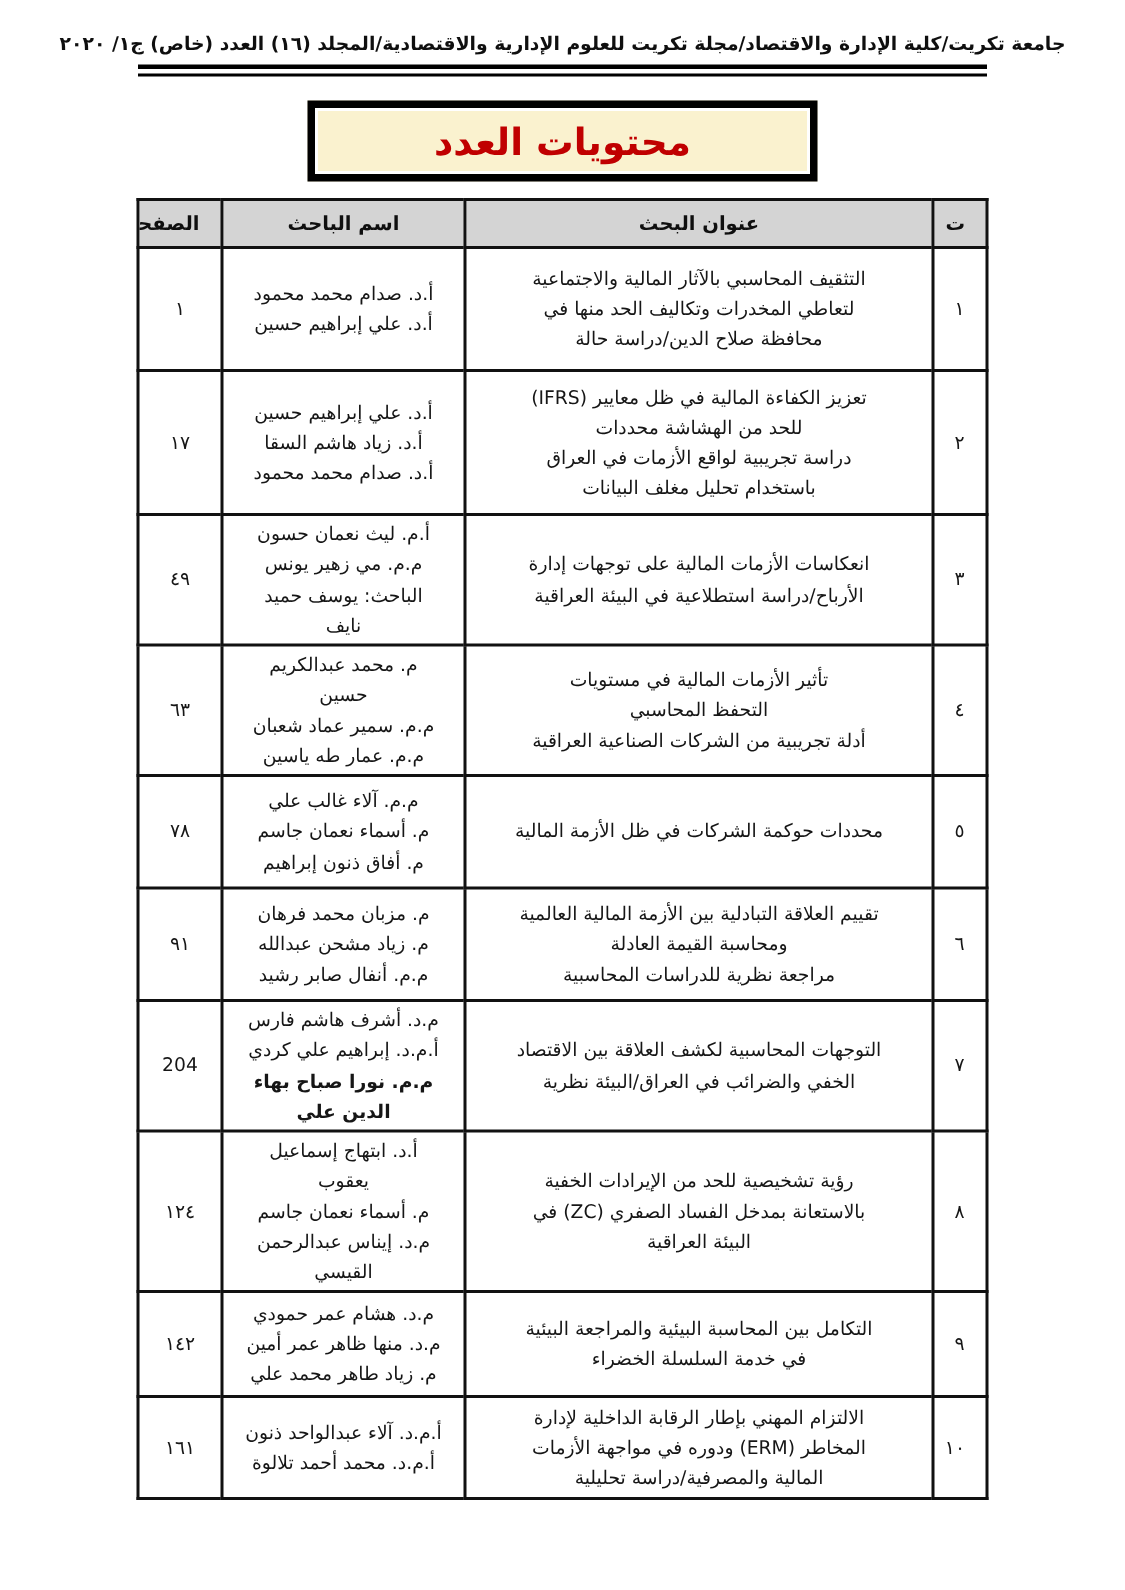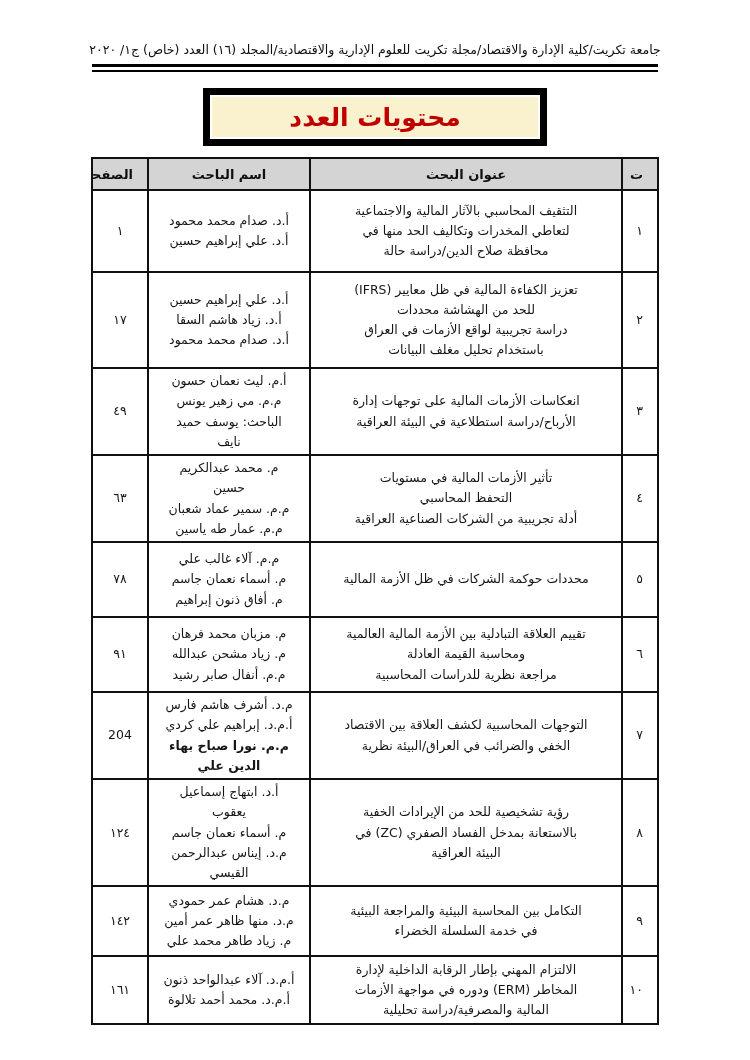--- a/index.html
+++ b/index.html
@@ -1,30 +1,30 @@
 <!DOCTYPE html>
 <html lang="ar"><head>
 <meta charset="utf-8">
 <style>
   html,body{margin:0;padding:0;}
   body{
     width:750px;height:1060px;background:#ffffff;position:relative;
     font-family:"DejaVu Sans",sans-serif;color:#161616;overflow:hidden;
   }
   .doc-header{
-    direction:rtl;text-align:center;padding-top:40px;
-    font-weight:normal;font-size:12.5px;color:#0f0f0f;line-height:1.6;
+    direction:rtl;text-align:center;padding-top:19px;
+    font-weight:bold;font-size:12.5px;color:#0f0f0f;line-height:1.6;
   }
   .double-rule{
     width:566px;height:3px;margin:4px auto 0;
     border-top:3px solid #000;border-bottom:2px solid #000;
   }
   .title-box{
     width:330px;height:44px;margin:16px auto 0;
-    background:#faf2cf;border:7px solid #000000;
+    background:#faf2cf;border:5px solid #000000;
     box-shadow:inset 0 0 0 2px #ffffff;
     display:flex;align-items:center;justify-content:center;
   }
   .title-box .title-text{
     color:#c00000;font-weight:bold;font-size:25px;direction:rtl;
   }
   table.toc{
     direction:rtl;width:566px;margin:11px auto 0;
     border-collapse:collapse;table-layout:fixed;
   }

